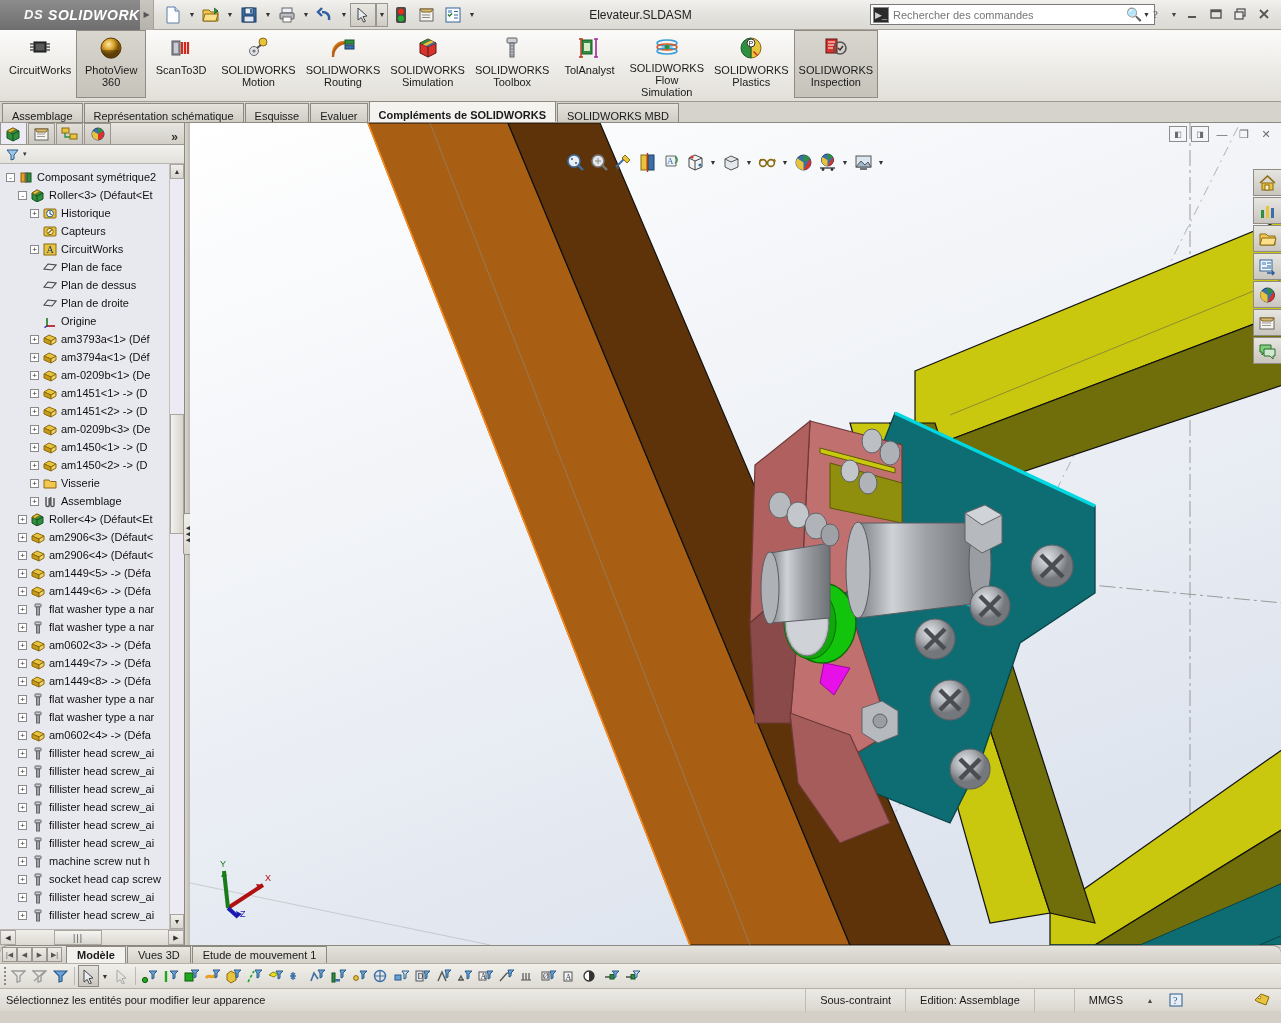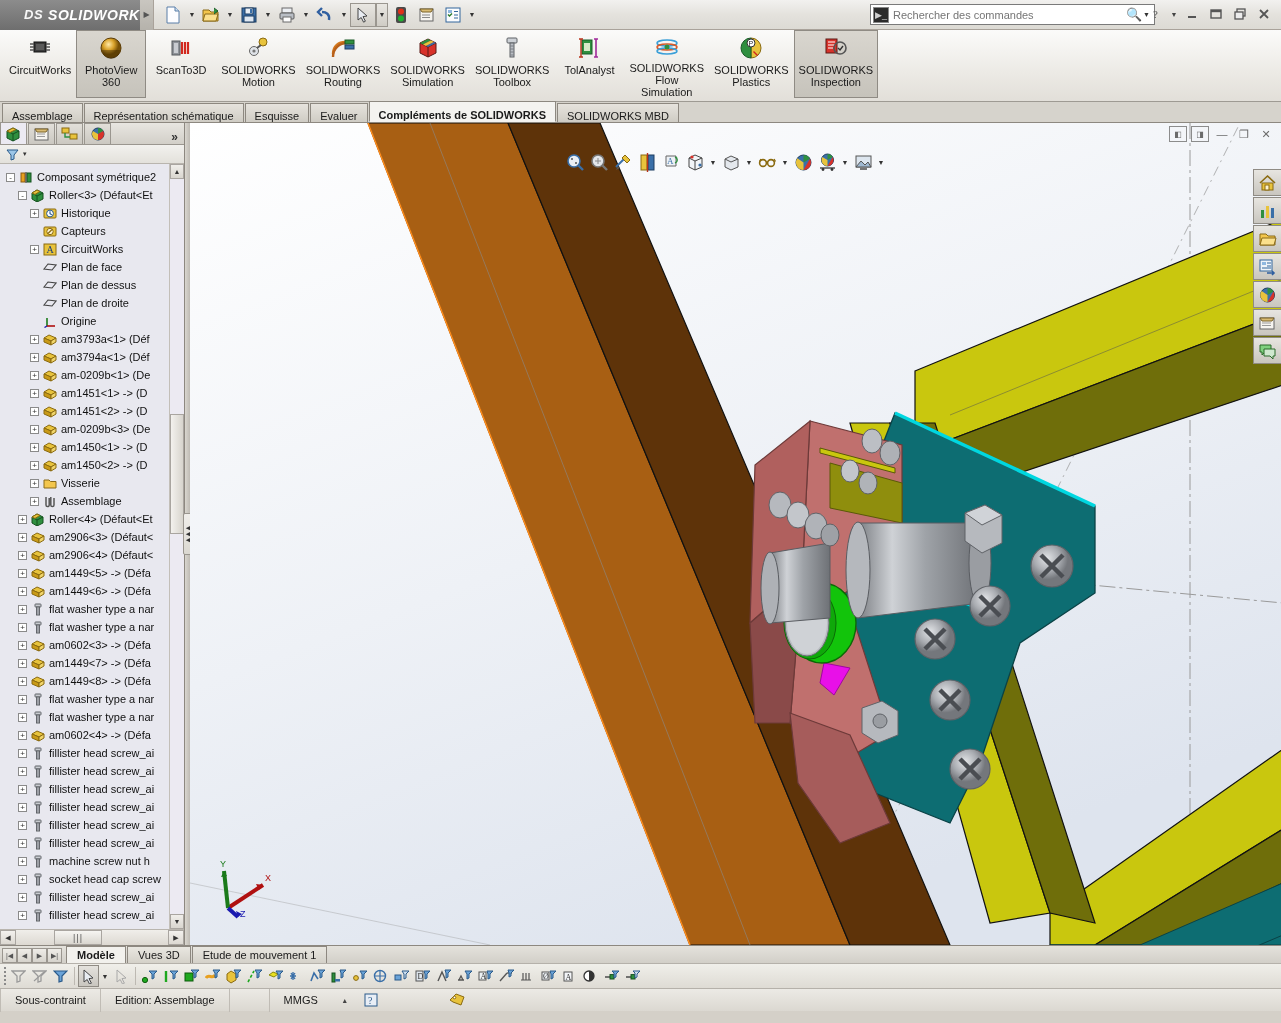--- a/index.html
+++ b/index.html
@@ -186,21 +186,21 @@
     background:linear-gradient(to bottom,#e7e5e0,#c9c6bf);
     border:1px solid #8f8b84; border-right:none;
     display:flex;align-items:center;justify-content:center; cursor:pointer;
   }
 
   .triad { position:absolute; left:18px; bottom:22px; width:70px;height:70px;}
 
   
   .bottomtabs {
     height:18px; background:linear-gradient(to bottom,#e4e2dc,#d2cfc8);
-    display:flex; align-items:flex-end; border-top:1px solid #8d8880; padding-left:2px;
+    display:flex; align-items:center; border-top:1px solid #8d8880; padding-left:2px;border-radius:8px;
   }
   .navbtn { width:15px;height:15px; display:flex;align-items:center;justify-content:center;
      background:linear-gradient(to bottom,#eeece7,#d6d3cc); border:1px solid #9a968f; font-size:7px;color:#555; margin-right:0px;}
   .btab {
     height:17px; padding:0 10px; display:flex;align-items:center;
     font-size:11px; background:linear-gradient(to bottom,#e9e7e1,#d4d1c9);
     border:1px solid #8d8880; border-bottom:none; margin-right:1px; cursor:pointer; color:#1a1a1a;
   }
   .btab.active { background:#f2f1ed; font-weight:bold; }
 
@@ -300,20 +300,21 @@
       <svg width="18" height="18" viewBox="0 0 18 18">
           <rect x="2" y="2" width="14" height="14" fill="#fbfcfe" stroke="#33669c"></rect>
           <rect x="4" y="4" width="4" height="3" fill="#8fb8e0"></rect>
           <path d="M10 5.5h4M10 9h4M10 12h4" stroke="#33669c" stroke-width="1.2"></path>
           <path d="M4 8.5l1.5 1.5L8 7.5" stroke="#2a7a2a" stroke-width="1.4" fill="none"></path>
         </svg>
     </div>
     <div class="qcaret">▼</div>
   </div>
 
+  <div class="doctitle">Elevateur.SLDASM</div>
 
   <div class="searchwrap">
     <div class="search-glyph">▶_</div>
     <input class="search-input" placeholder="Rechercher des commandes" style="">
     <div class="magn">🔍</div>
     <div style="font-size:7px;color:#333;padding-right:2px;">▼</div>
   </div>
 
   <div class="wincontrols">
     <div class="wc">
@@ -1639,20 +1640,21 @@
   <div class="btn24">
     <svg width="16" height="15" viewBox="0 0 16 15">
         <path d="M1 8h6" stroke="#555" stroke-width="1.6"></path>
         <rect x="6" y="5.6" width="4" height="4.4" fill="#2f8f3f" stroke="#14511f"></rect>
         <path d="M8 2h7l-3 3v3l-2 1V4z" fill="#cfe0f0" stroke="#2a5a8a"></path>
       </svg>
   </div>
 </div>
 
 <div class="statusbar">
+  <div class="st-msg">Sélectionnez les entités pour modifier leur apparence</div>
   <div class="st-cell">Sous-contraint</div>
   <div class="st-cell">Edition: Assemblage</div>
   <div class="st-cell" style="width:40px;"></div>
   <div class="st-cell">MMGS</div>
   <div class="st-icon" style="font-size:8px;color:#444;">▴</div>
   <div class="st-icon">
     <svg width="14" height="14" viewBox="0 0 14 14">
         <rect x="1" y="1" width="12" height="12" fill="#e8eef6" stroke="#2a5a8a"></rect>
         <text x="4" y="11" font-size="10" fill="#2a5a8a" font-family="serif">?</text>
       </svg>

